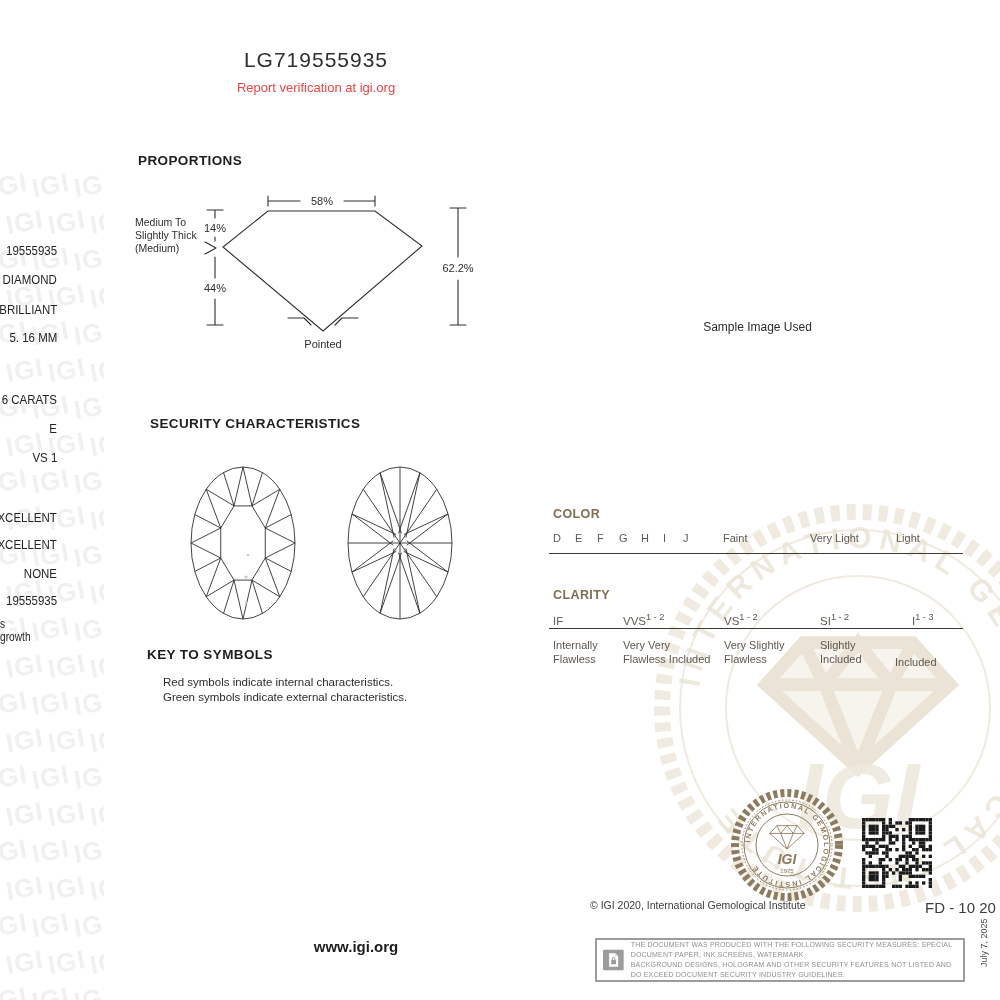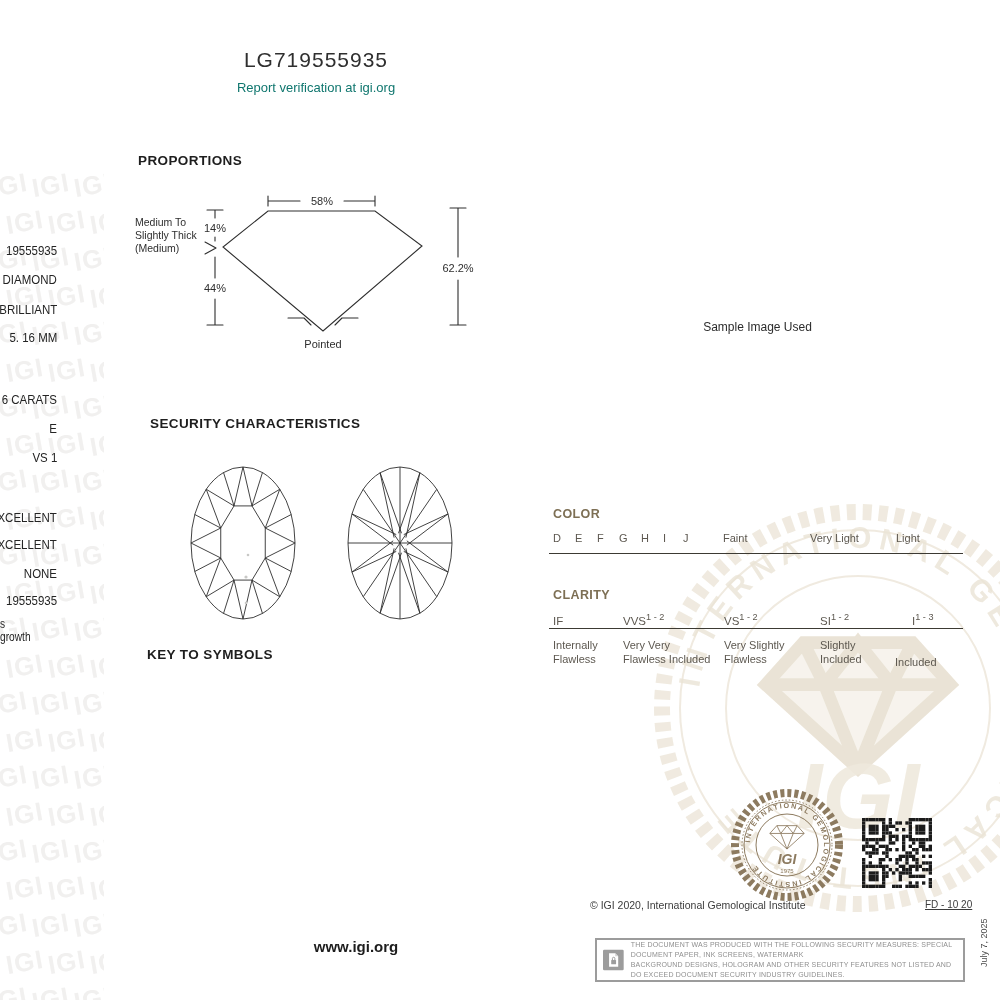--- a/index.html
+++ b/index.html
@@ -7,21 +7,21 @@
         font-family:"Liberation Sans",sans-serif;color:#2b2b2b;}
   .abs{position:absolute;}
   
   .wm-strip{position:absolute;left:0;top:170px;width:104px;height:830px;overflow:hidden;z-index:0;}
   .wm-tile{position:absolute;font-weight:bold;font-size:26px;color:rgba(158,152,140,0.14);
            transform:rotate(-10deg);letter-spacing:1px;}
   .wm-seal{position:absolute;left:648px;top:498px;z-index:0;}
   
   .hdr{position:absolute;left:160px;top:48px;width:312px;text-align:center;z-index:2;}
   .hdr-num{font-size:21px;letter-spacing:1px;color:#2f2f2f;}
-  .hdr-ver{font-size:13px;margin-top:8px;color:#0f766e;}
+  .hdr-ver{font-size:13px;margin-top:8px;color:#ef4444;}
   
   .leftcol span{position:absolute;white-space:nowrap;font-size:13.5px;color:#242424;
                 transform:scaleX(0.85);transform-origin:100% 50%;z-index:2;}
   .leftcol .ra{right:943px;}
   .leftcol .la{left:0;transform-origin:0 50%;font-size:12px;}
   
   .sec-title{position:absolute;font-weight:bold;font-size:13.5px;letter-spacing:0.4px;color:#1e1e1e;z-index:2;}
   .gold{color:#7d6f54;}
   
   svg text{font-family:"Liberation Sans",sans-serif;}
@@ -44,21 +44,21 @@
   .photo-cap{position:absolute;left:675px;top:320px;width:165px;text-align:center;font-size:12px;color:#2c2c2c;z-index:2;}
   
   .keytxt{position:absolute;left:163px;top:675px;font-size:11.5px;line-height:14.5px;color:#2c2c2c;z-index:2;}
   
   .scale-line{position:absolute;height:0;border-top:1.6px solid #3c3a33;z-index:2;}
   .cgrade{position:absolute;font-size:11px;color:#5d5850;white-space:nowrap;z-index:2;}
   .clr-col{position:absolute;font-size:11px;color:#5d5850;line-height:13.5px;z-index:2;}
   .clr-code{font-size:11.5px;}
   
   .foot-copy{position:absolute;left:590px;top:899px;font-size:10.5px;color:#3c3c3c;z-index:2;}
-  .foot-fd{position:absolute;left:925px;top:899px;font-size:10px;color:#3c3c3c;z-index:2;text-decoration:underline;}
+  .foot-fd{position:absolute;left:925px;top:899px;font-size:15px;color:#3c3c3c;z-index:2;}
   .site{position:absolute;left:250px;top:938px;width:212px;text-align:center;
         font-weight:bold;font-size:15px;color:#1d1d1d;z-index:2;}
   .secbox{position:absolute;left:595px;top:938px;width:370px;height:44px;border:2px solid #9c9c9c;
           display:flex;align-items:center;gap:7px;padding:0 6px;box-sizing:border-box;background:#fff;z-index:2;}
   .sectxt{font-size:7px;line-height:10px;color:#8f8f8f;letter-spacing:0.2px;}
   .vdate{position:absolute;left:979px;top:967px;transform:rotate(-90deg);transform-origin:0 0;
          font-size:9px;color:#4a4a4a;white-space:nowrap;z-index:2;}
   .qr{position:absolute;left:862px;top:818px;z-index:2;}
   .seal{position:absolute;left:727px;top:785px;z-index:2;}
 </style>
@@ -221,20 +221,24 @@
       <path id="oval2-lines" d=" M220,88 L272,88 M220,88 L256.7695526217005,141.7401153701776 M220,88 L220,164 M220,88 L183.23044737829952,141.74011537017762 M220,88 L168,88.00000000000001 M220,88 L183.23044737829952,34.259884629822395 M220,88 L220,12 M220,88 L256.7695526217005,34.25988462982237 M268.0417356905869,117.08394085974683 L223.76109725842775,96.43391445812885 M268.0417356905869,117.08394085974683 L226.83407204983953,85.83560386061897 M239.89953848298467,158.2148444708578 L218.48492270243327,97.76296007119933 M239.89953848298467,158.2148444708578 L225.9037401206902,93.37299608346824 M200.10046151701533,158.2148444708578 L214.0962598793098,93.37299608346824 M200.10046151701533,158.2148444708578 L221.51507729756673,97.76296007119933 M171.9582643094131,117.08394085974683 L213.16592795016047,85.83560386061897 M171.9582643094131,117.08394085974683 L216.23890274157225,96.43391445812885 M171.9582643094131,58.91605914025322 L216.23890274157222,79.56608554187115 M171.9582643094131,58.91605914025322 L213.16592795016047,90.16439613938103 M200.10046151701533,17.7851555291422 L221.5150772975667,78.23703992880067 M200.10046151701533,17.7851555291422 L214.0962598793098,82.62700391653176 M239.89953848298467,17.785155529142216 L225.9037401206902,82.62700391653176 M239.89953848298467,17.785155529142216 L218.48492270243327,78.23703992880067 M268.0417356905869,58.916059140253196 L226.83407204983953,90.16439613938103 M268.0417356905869,58.916059140253196 L223.76109725842775,79.56608554187115"></path>
     </g>
     <g fill="#c8c8c6">
       <circle cx="68" cy="100" r="1.3"></circle>
       <circle cx="66" cy="122" r="1.6"></circle>
       <circle cx="66" cy="148" r="1.3"></circle>
     </g>
   </svg>
 
   <div class="sec-title" style="left:147px;top:647px">KEY TO SYMBOLS</div>
+  <div class="keytxt">
+    <div>Red symbols indicate internal characteristics.</div>
+    <div>Green symbols indicate external characteristics.</div>
+  </div>
 
   <div class="sec-title gold" style="left:553px;top:507px;font-size:12.5px">COLOR</div>
   <div>
     <span class="cgrade" style="left:553px;top:532px">D</span>
     <span class="cgrade" style="left:575px;top:532px">E</span>
     <span class="cgrade" style="left:597px;top:532px">F</span>
     <span class="cgrade" style="left:619px;top:532px">G</span>
     <span class="cgrade" style="left:641px;top:532px">H</span>
     <span class="cgrade" style="left:663px;top:532px">I</span>
     <span class="cgrade" style="left:683px;top:532px">J</span>

